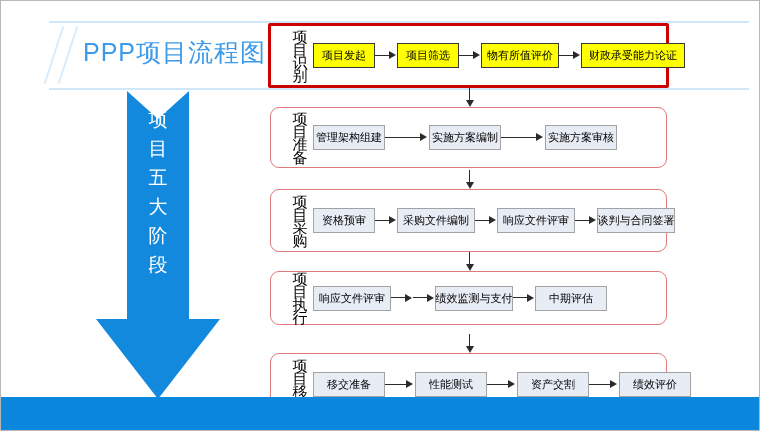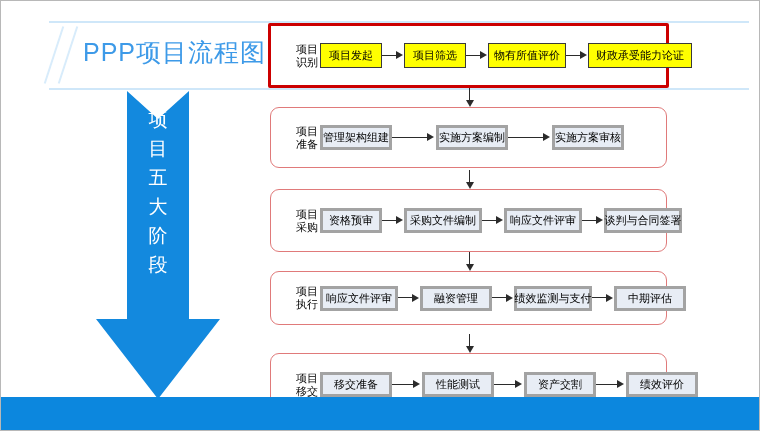--- a/index.html
+++ b/index.html
@@ -93,22 +93,22 @@
     left:269px;
   }
   .stage-inner{
     display:flex;
     align-items:center;
     height:100%;
   }
   .stage-label{
     width:26px;
     flex:0 0 26px;
-    margin-left:23px;
-    font-size:11px;
+    margin-left:16px;
+    font-size:15px;
     line-height:13px;
     color:#000000;
     text-align:center;
     letter-spacing:0;
     word-break:break-all;
   }
   .steps{
     flex:1;
     display:flex;
     align-items:center;
@@ -125,21 +125,21 @@
     color:#000000;
     white-space:nowrap;
     border:1px solid #555555;
   }
   .step.yellow{
     background:#ffff00;
     border:1px solid #3a3a3a;
   }
   .step.grey{
     background:#e8edf5;
-    border:3px solid #a3a3a3;
+    border:1px solid #a3a3a3;
   }
   .conn{
     flex:0 0 auto;
     width:22px;
     height:10px;
     position:relative;
   }
   .conn .line{
     position:absolute;
     left:0; top:4px;
@@ -292,21 +292,20 @@
 
   <div class="stage rest" style="top:270px;height:54px;">
     <div class="stage-inner">
       <div class="stage-label">项目执行</div>
       <div class="steps">
         <div class="step grey w3">响应文件评审</div>
         <div class="conn">
             <div class="line"></div>
             <div class="head"></div>
           </div>
-        <div class="step grey w2">融资管理</div>
         <div class="conn">
             <div class="line"></div>
             <div class="head"></div>
           </div>
         <div class="step grey w3">绩效监测与支付</div>
         <div class="conn">
             <div class="line"></div>
             <div class="head"></div>
           </div>
         <div class="step grey w2">中期评估</div>

